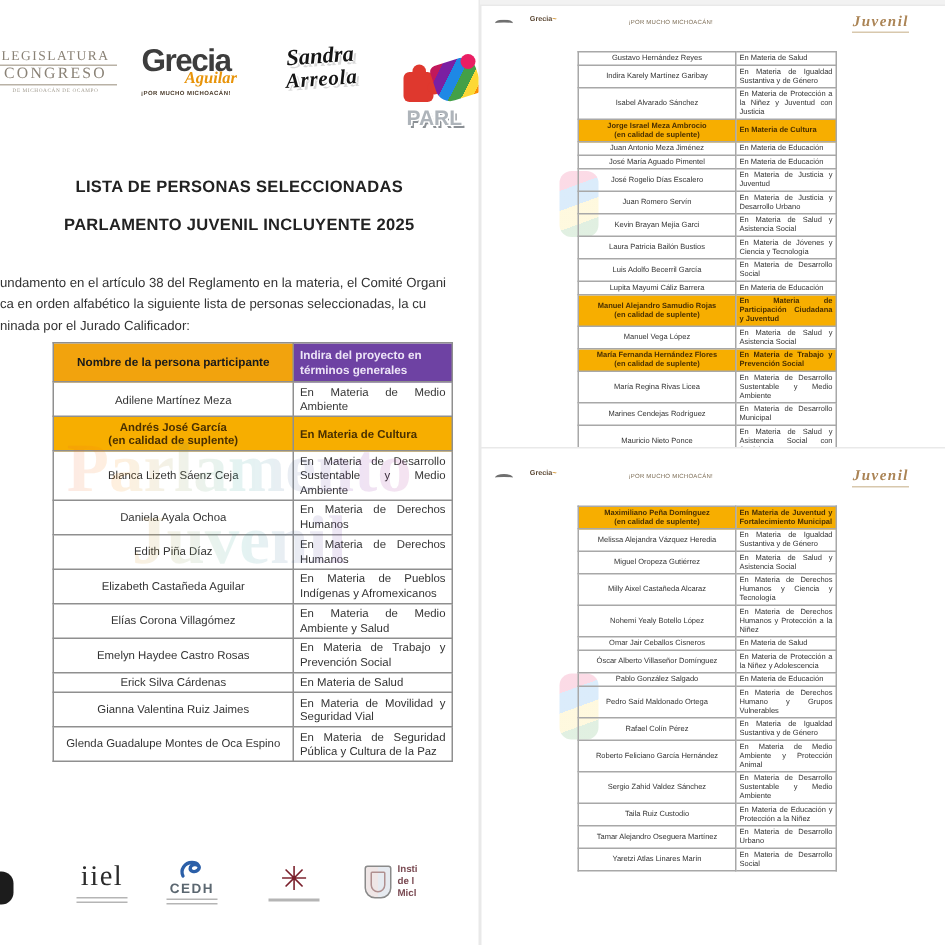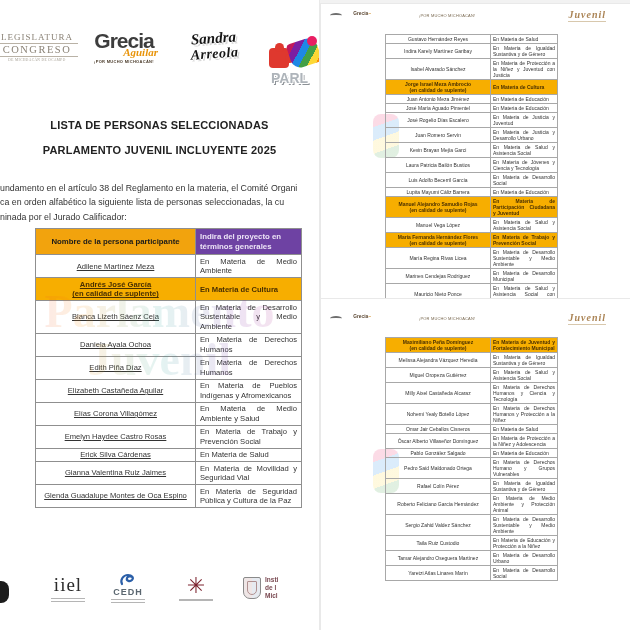--- a/index.html
+++ b/index.html
@@ -49,21 +49,21 @@
   td,th{border:1px solid #8f8f8f;vertical-align:middle;}
   .hl td{background:#F7AE00;color:#4a3000;font-weight:600;}
   .note{display:block;}
 
   
   #tbl-left{position:absolute;left:35px;top:228px;width:260px;table-layout:fixed;}
   #tbl-left th{font-size:7.8px;line-height:1.25;padding:3px 4px;}
   #tbl-left .h-name{width:151px;background:#F2A30D;color:#1a1a1a;}
   #tbl-left .h-proj{width:97px;background:#6E42A3;color:#ede4f7;font-weight:700;text-align:left;}
   #tbl-left td{font-size:7.6px;line-height:1.25;padding:1.5px 4px;}
-  #tbl-left .c-name{text-align:center;text-decoration:underline;}
+  #tbl-left .c-name{text-align:center;}
   #tbl-left .c-proj{text-align:justify;text-align-last:left;}
 
   
   .rtable{position:absolute;left:64px;width:170px;table-layout:fixed;}
   #tbl-rt{top:30px;}
   #tbl-rb{top:38px;}
   .rtable td{font-size:5px;line-height:1.2;padding:1px 2px;border-color:#a8a8a8;}
   .rtable .c-name{width:100px;text-align:center;}
   .rtable .c-proj{width:62px;text-align:justify;text-align-last:left;}
 

